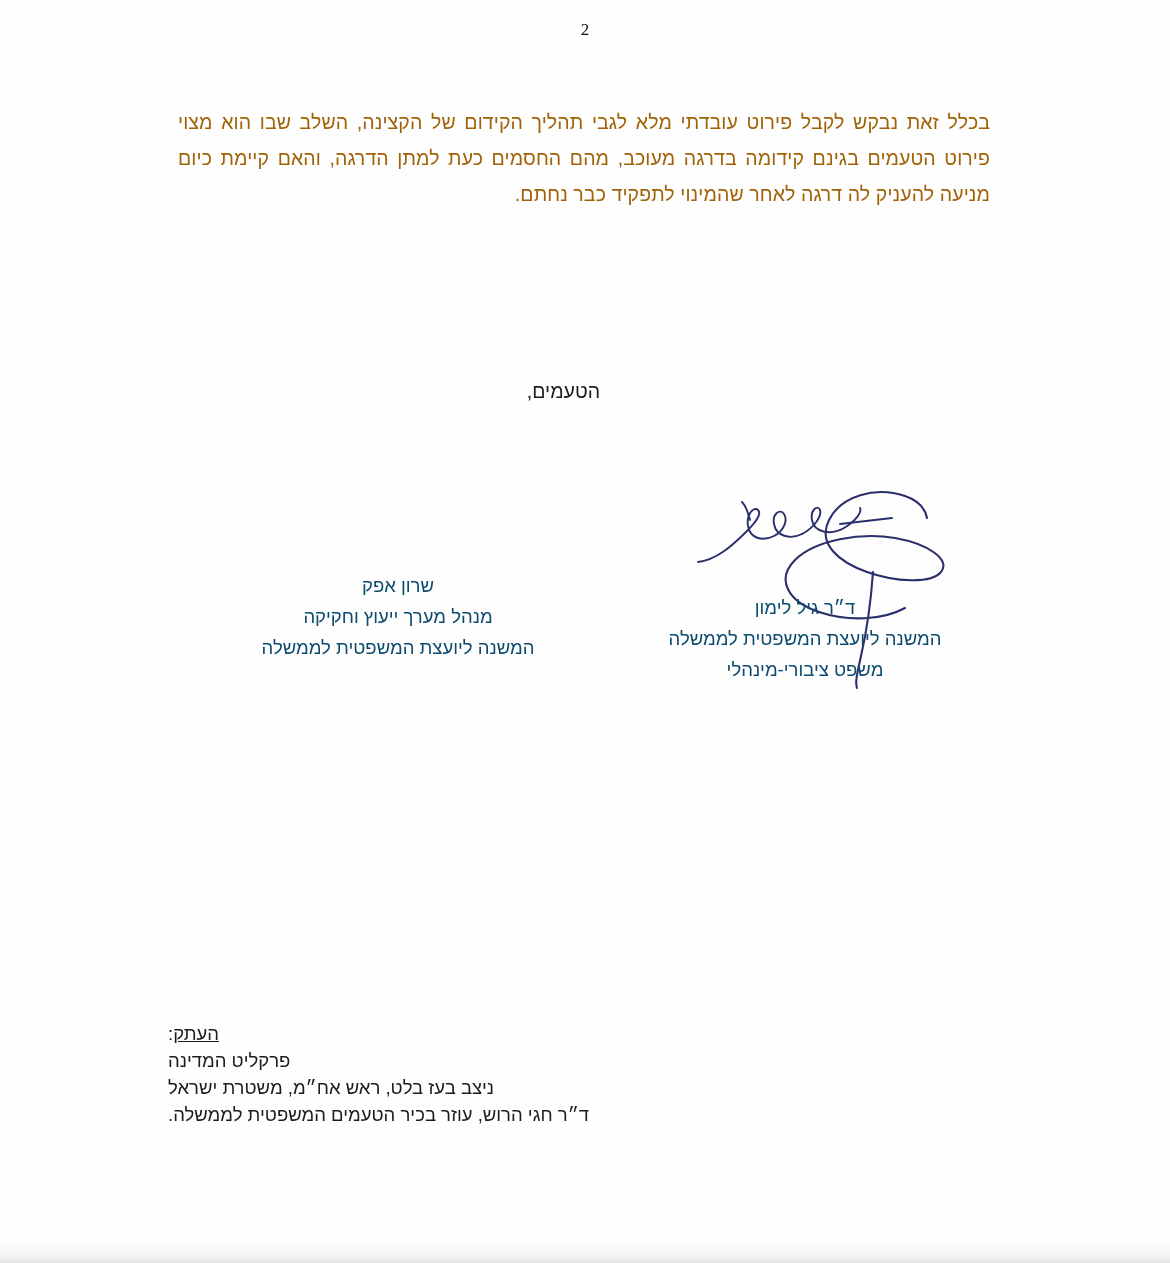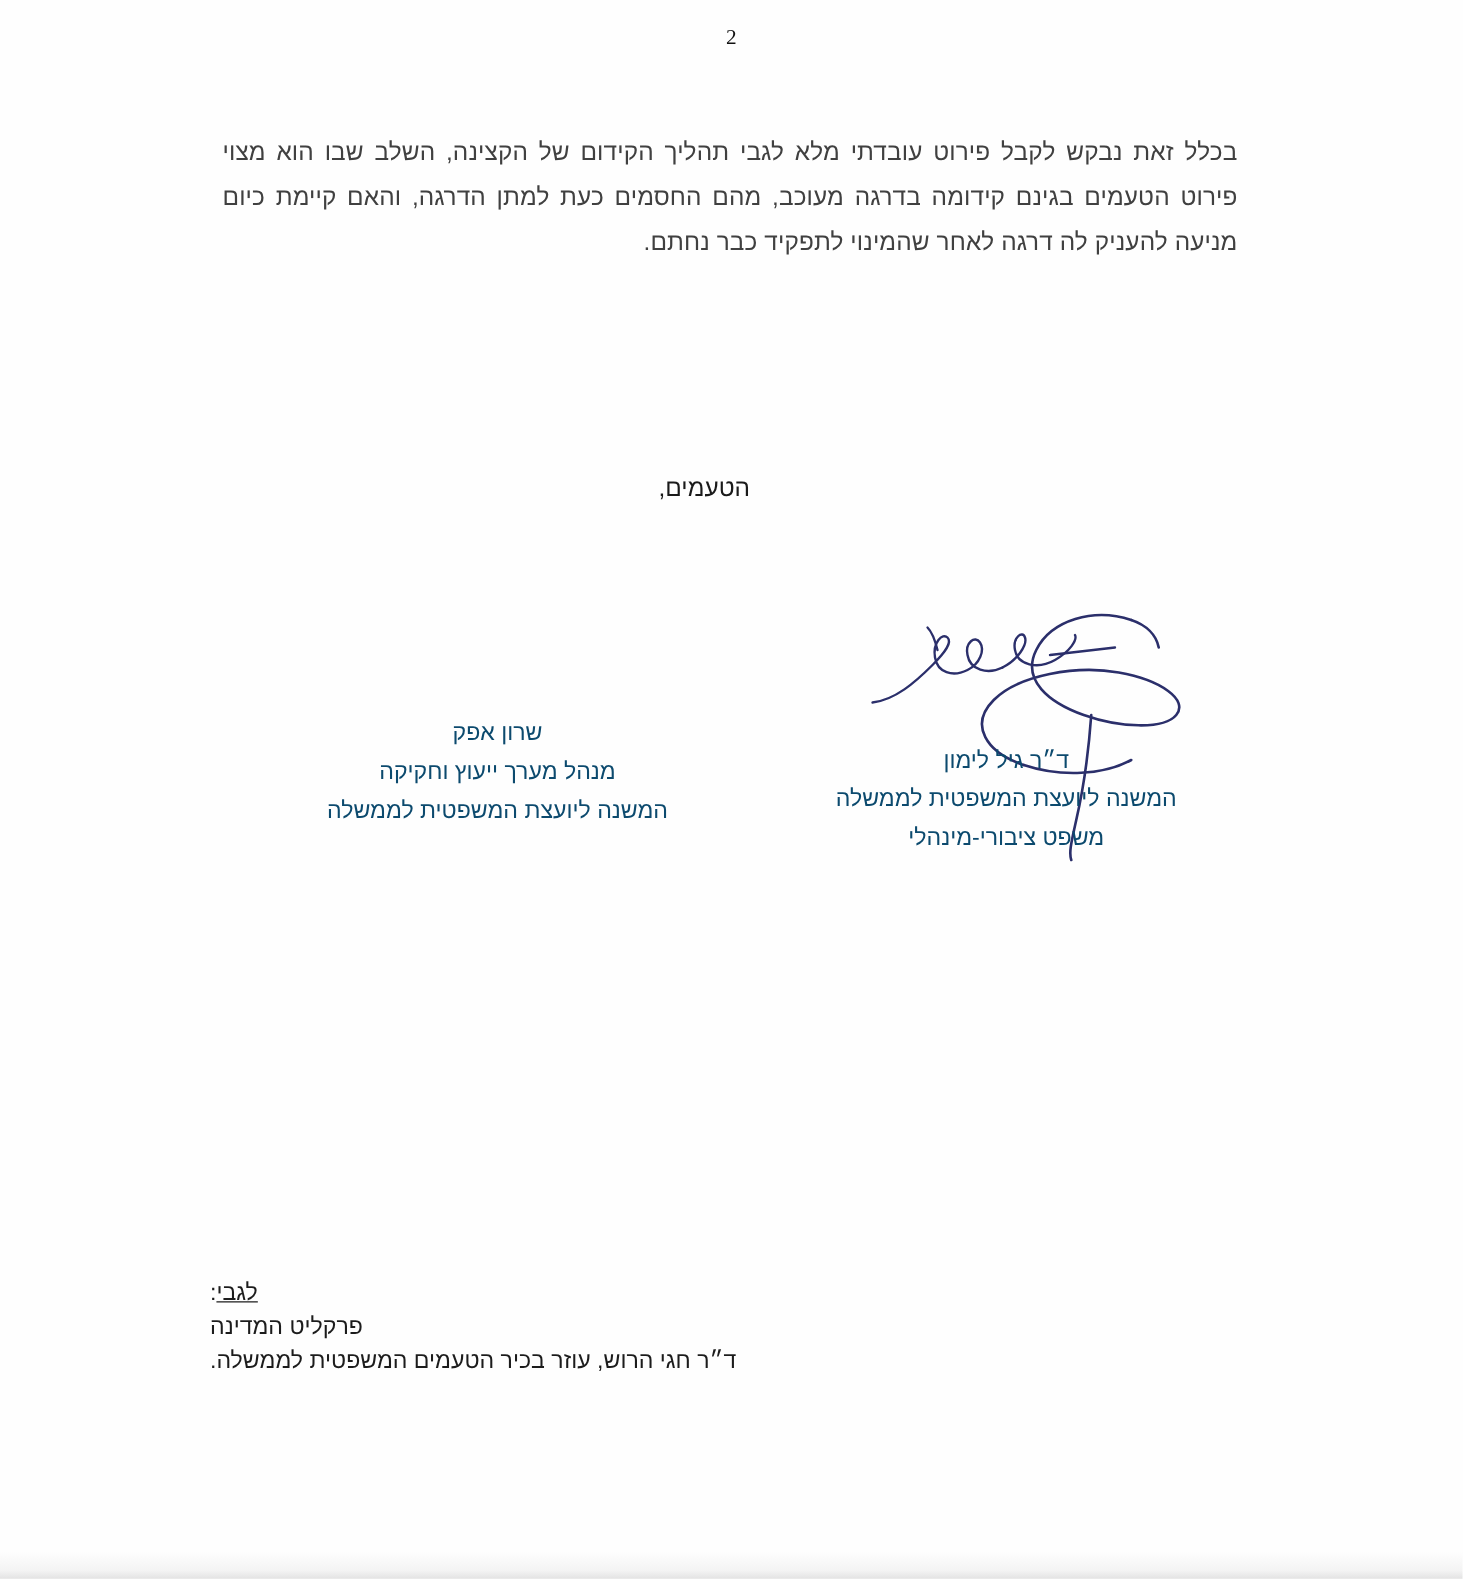--- a/index.html
+++ b/index.html
@@ -42,21 +42,21 @@
     right: 180px;
     width: 812px;
     direction: rtl;
     text-align: justify;
     text-align-last: right;
   }
   .body-paragraph {
     font-size: 19.5px;
     line-height: 36px;
     letter-spacing: 0.1px;
-    color: #404040;
+    color: #a16207;
   }
 
   
   .closing {
     position: absolute;
     top: 376px;
     right: 570px;
     font-size: 19.5px;
     line-height: 30px;
     direction: rtl;
@@ -184,20 +184,21 @@
 
     <div class="sig-block left">
       <div class="sig-name">שרון אפק</div>
       <div class="sig-role">מנהל מערך ייעוץ וחקיקה</div>
       <div class="sig-role">המשנה ליועצת המשפטית לממשלה</div>
     </div>
 
   </div>
 
   <div class="cc-block">
-    <div class="cc-line"><span class="cc-title">לגבי</span><span>:</span></div>
+    <div class="cc-line"><span class="cc-title">העתק</span><span>:</span></div>
     <div class="cc-line">פרקליט המדינה</div>
+    <div class="cc-line">ניצב בעז בלט, ראש אח״מ, משטרת ישראל</div>
     <div class="cc-line">ד״ר חגי הרוש, עוזר בכיר הטעמים המשפטית לממשלה.</div>
   </div>
 
   <div class="bottom-edge"></div>
 
 </div>
 
 </body></html>

